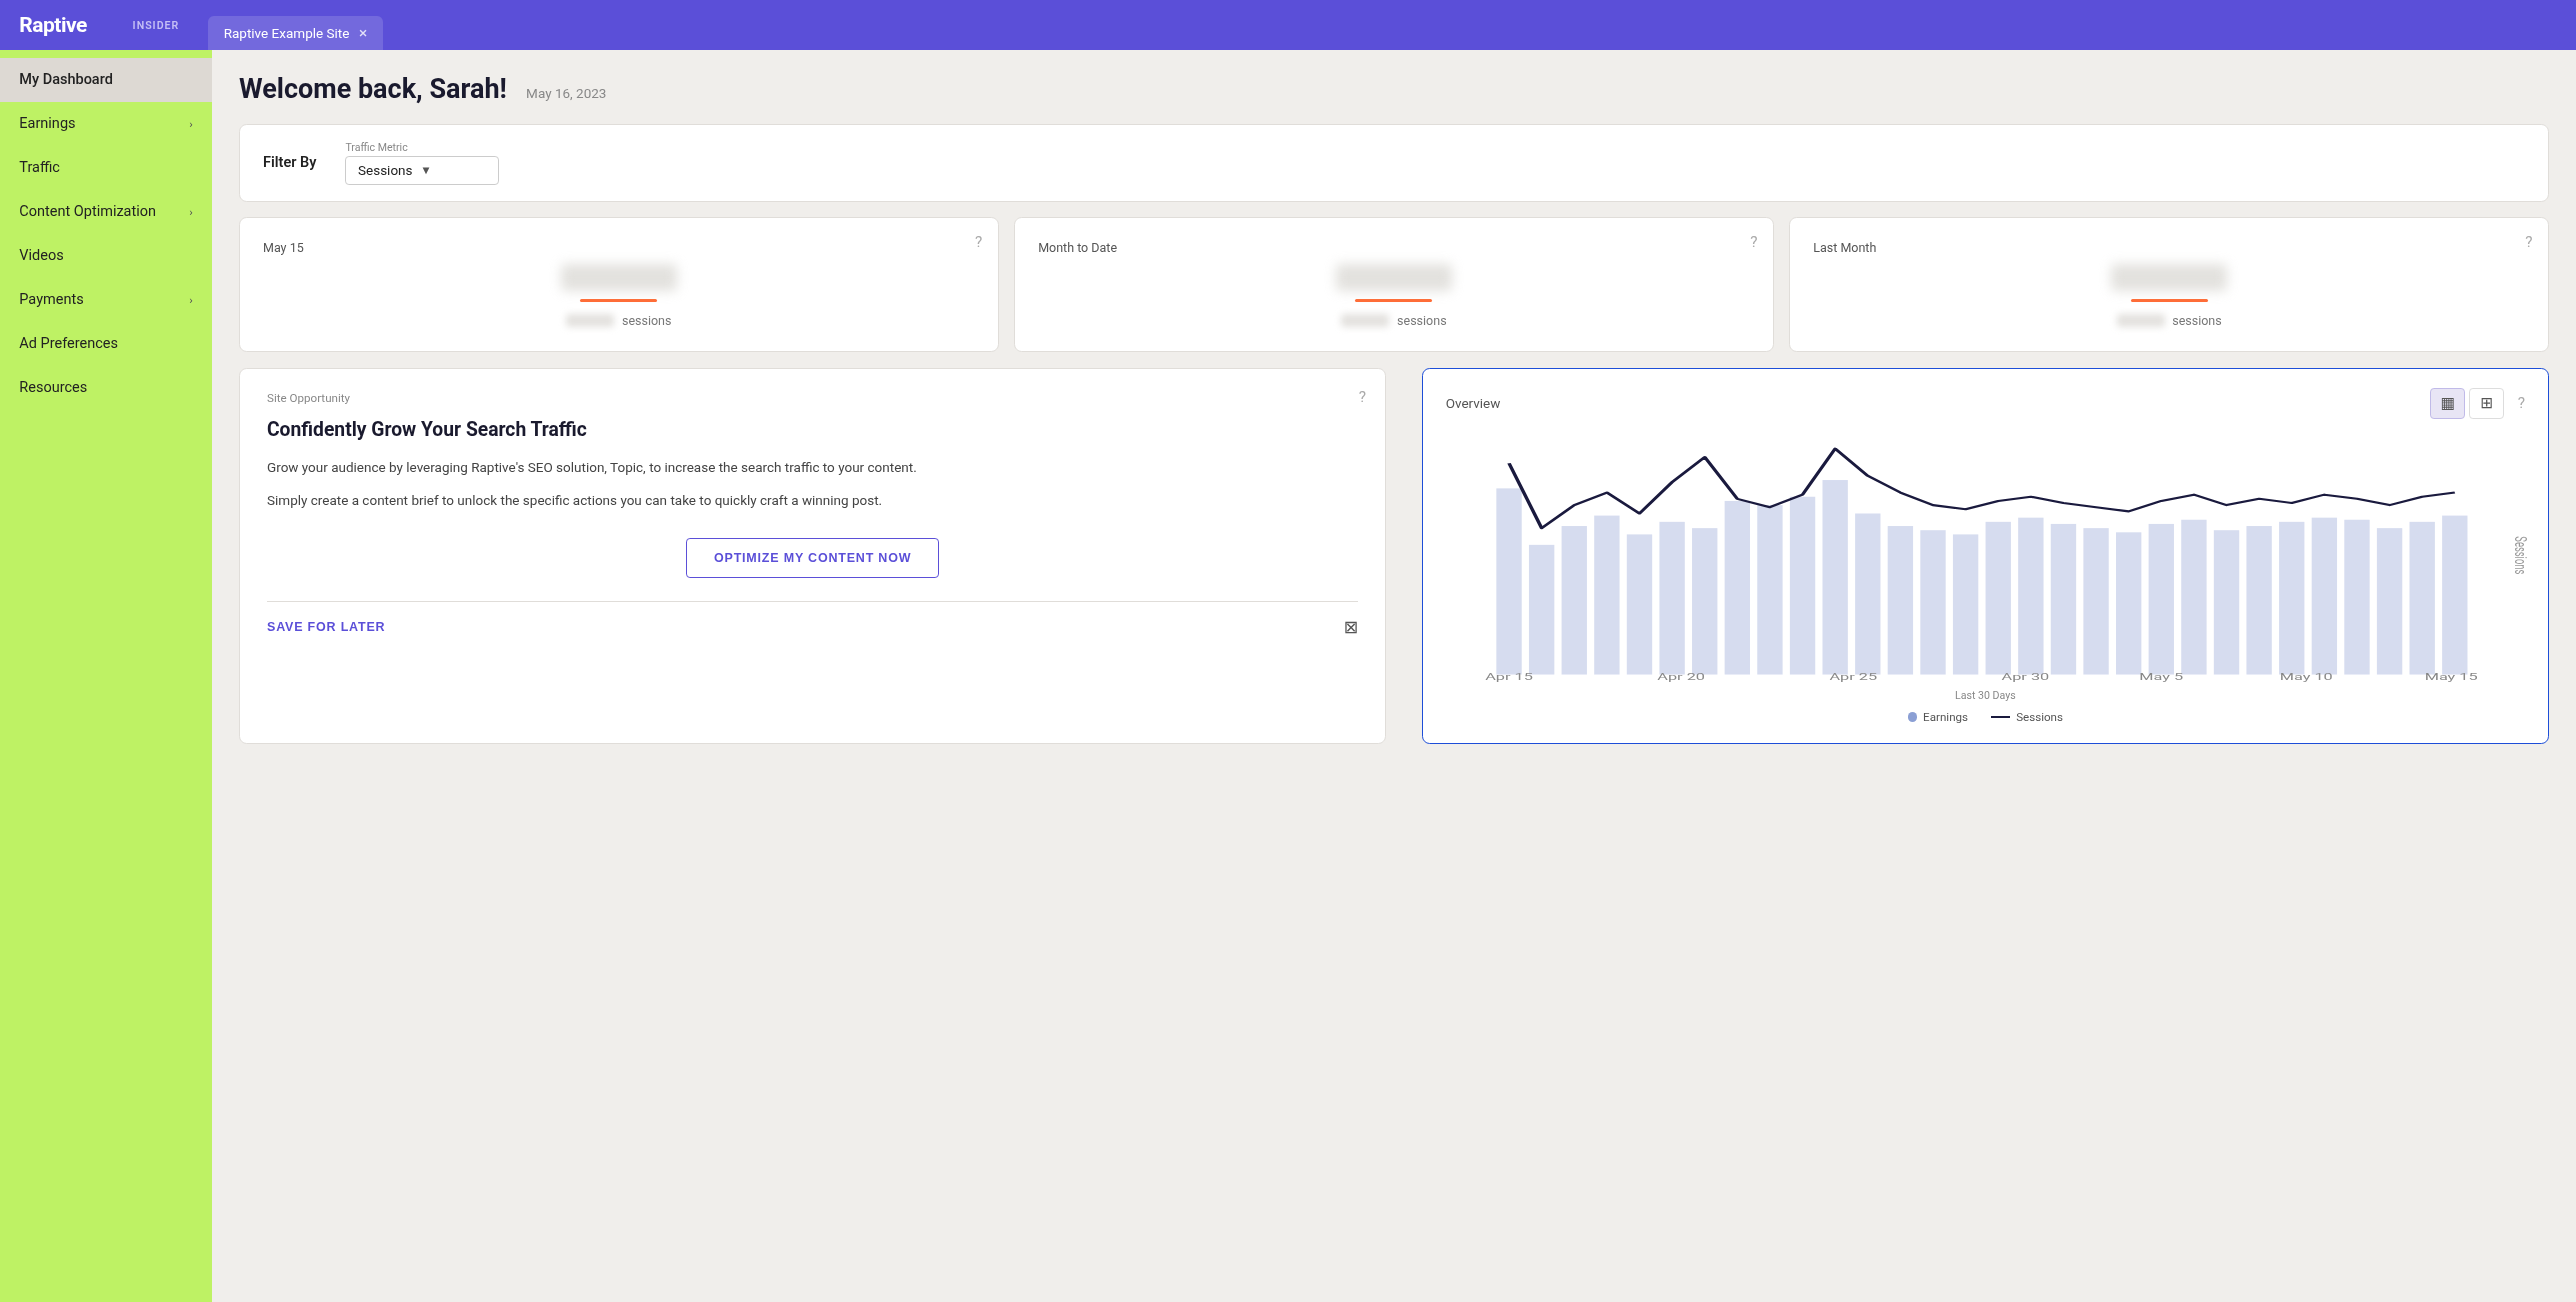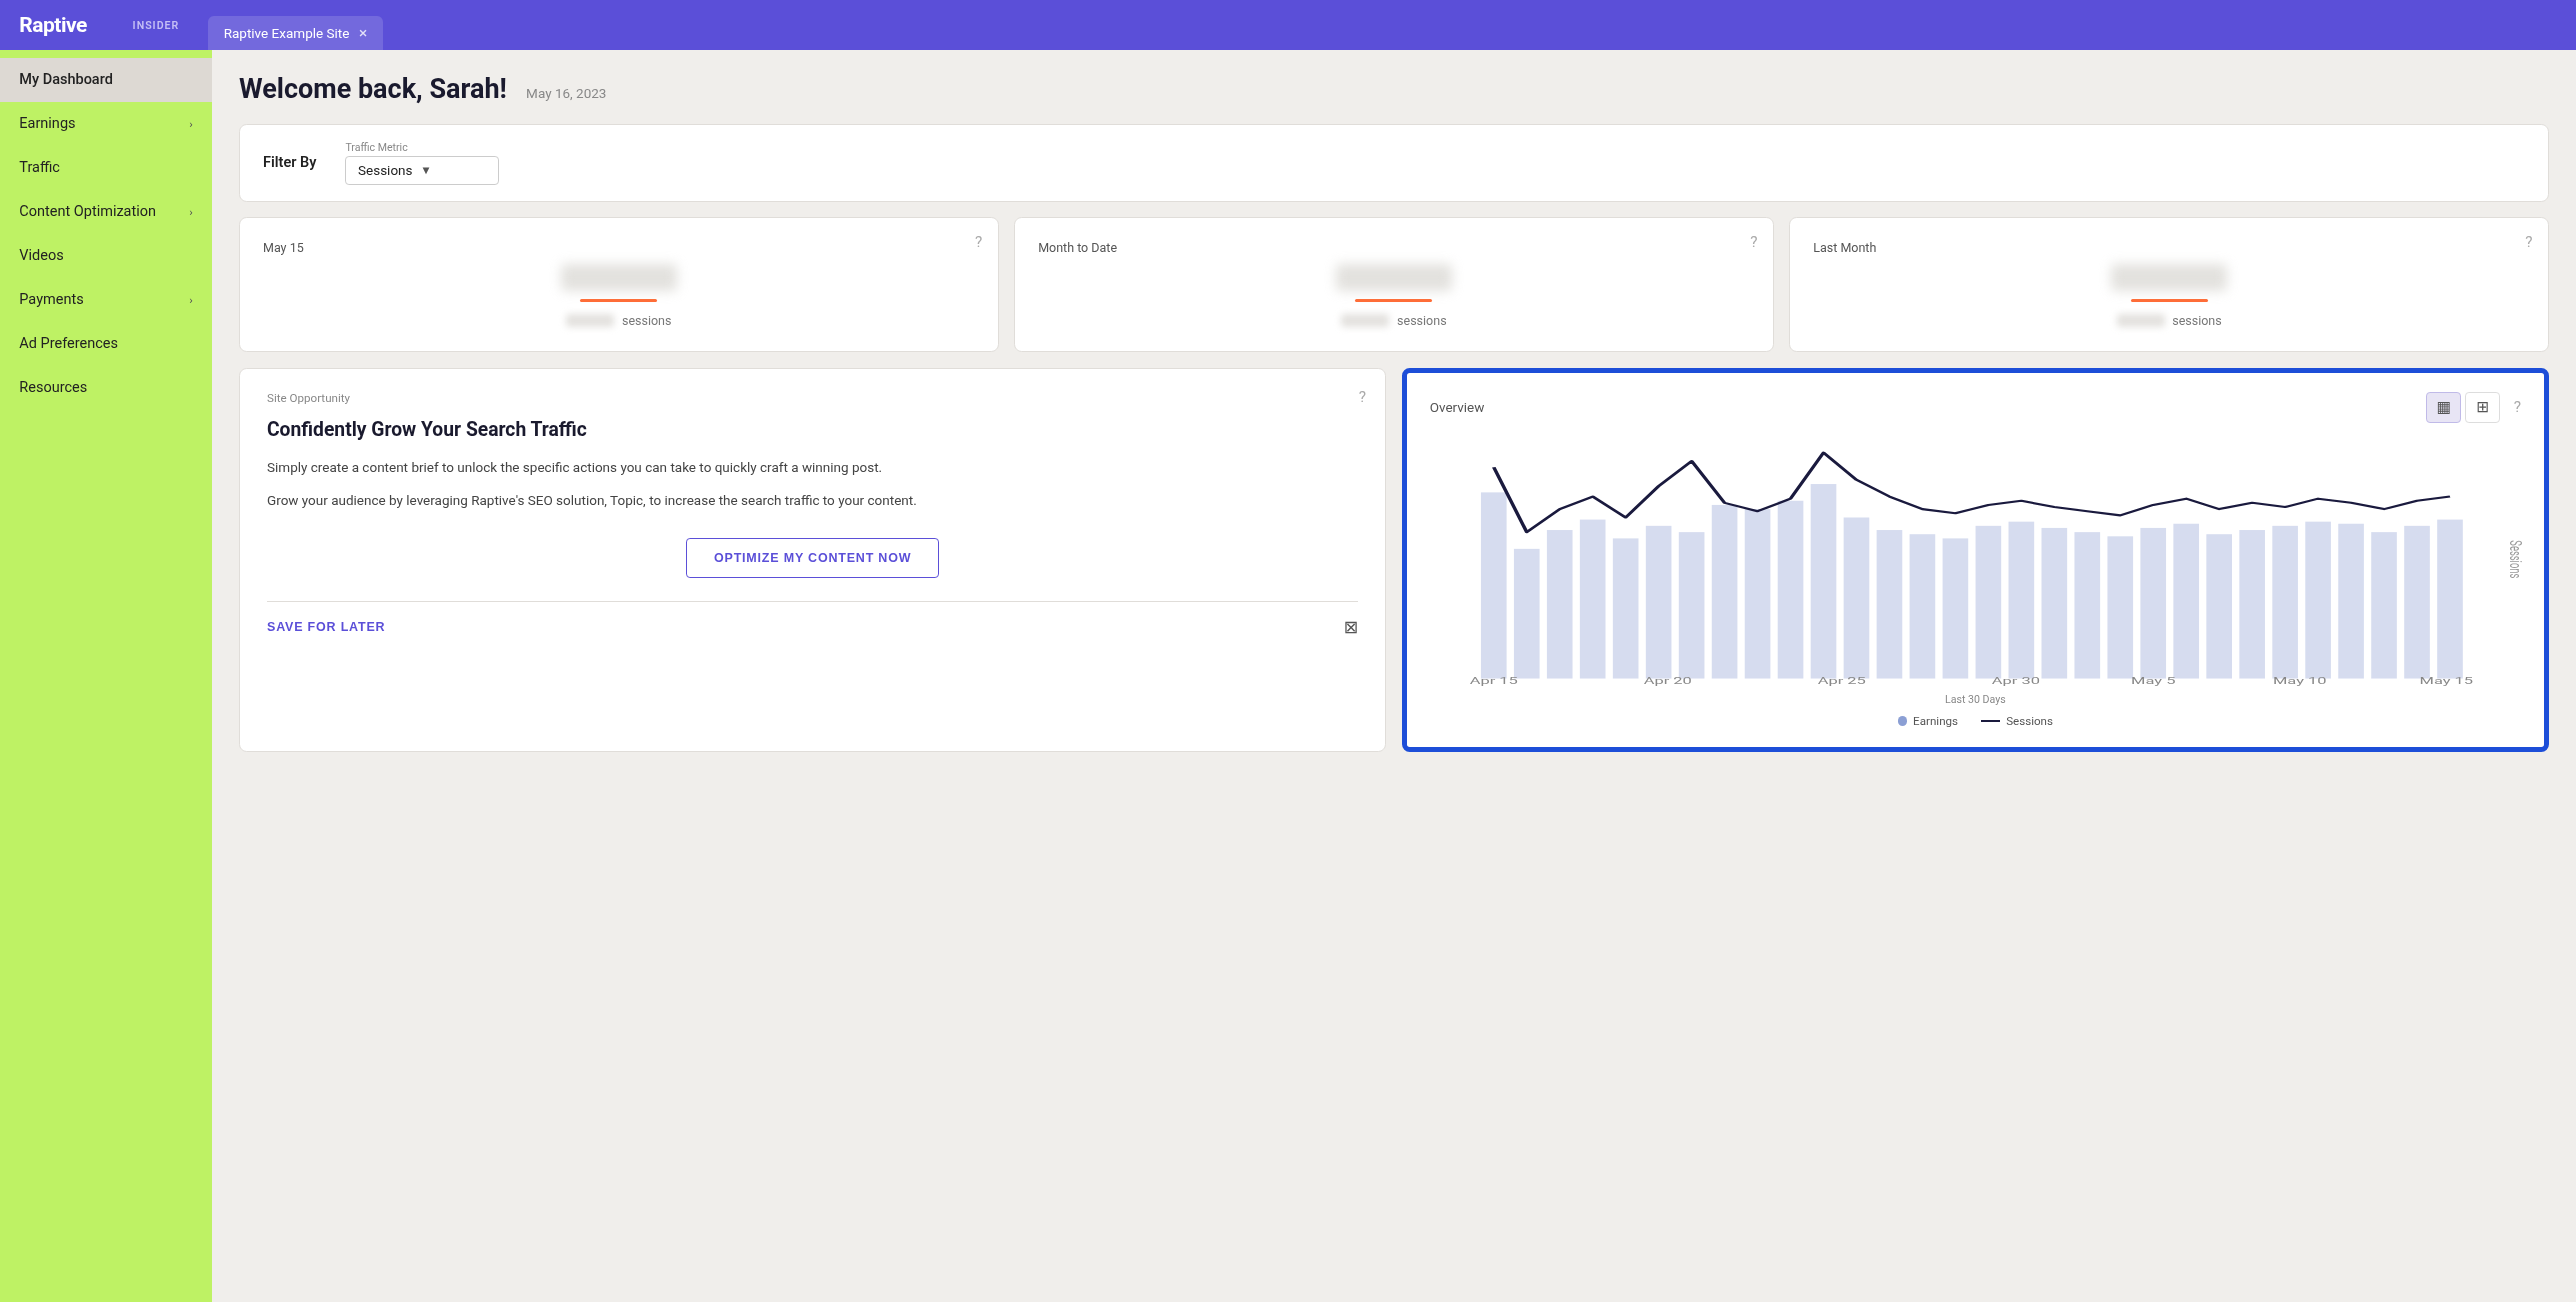--- a/index.html
+++ b/index.html
@@ -291,23 +291,24 @@
     .dismiss-icon {
       color: #555;
       font-size: 17.4px;
       cursor: pointer;
     }
 
     
     .overview-card {
       background: white;
       border-radius: 7.7px;
-      border: 5px solid #1d4ed8;
+      border: 1px solid #1d4ed8;
       padding: 19.3px 23px;
       position: relative;
+      margin-left: 20px;
     }
     .overview-header {
       display: flex;
       align-items: center;
       justify-content: space-between;
       margin-bottom: 15.4px;
     }
     .overview-title {
       font-size: 13.5px;
       color: #555;
@@ -488,22 +489,22 @@
       </div>
 
     </div>
 
     <div class="bottom-row">
 
       <div class="opportunity-card">
         <span class="opportunity-label">Site Opportunity</span>
         <span class="opportunity-help">?</span>
         <h2 class="opportunity-title">Confidently Grow Your Search Traffic</h2>
+        <p class="opportunity-desc">Grow your audience by leveraging Raptive's SEO solution, Topic, to increase the search traffic to your content.</p>
         <p class="opportunity-desc">Simply create a content brief to unlock the specific actions you can take to quickly craft a winning post.</p>
-        <p class="opportunity-desc">Grow your audience by leveraging Raptive's SEO solution, Topic, to increase the search traffic to your content.</p>
         <div class="opportunity-btn-row">
           <button class="optimize-btn">OPTIMIZE MY CONTENT NOW</button>
         </div>
         <hr class="opportunity-divider">
         <div class="save-later-row">
           <button class="save-later-btn">SAVE FOR LATER</button>
           <span class="dismiss-icon">⊠</span>
         </div>
       </div>
 

